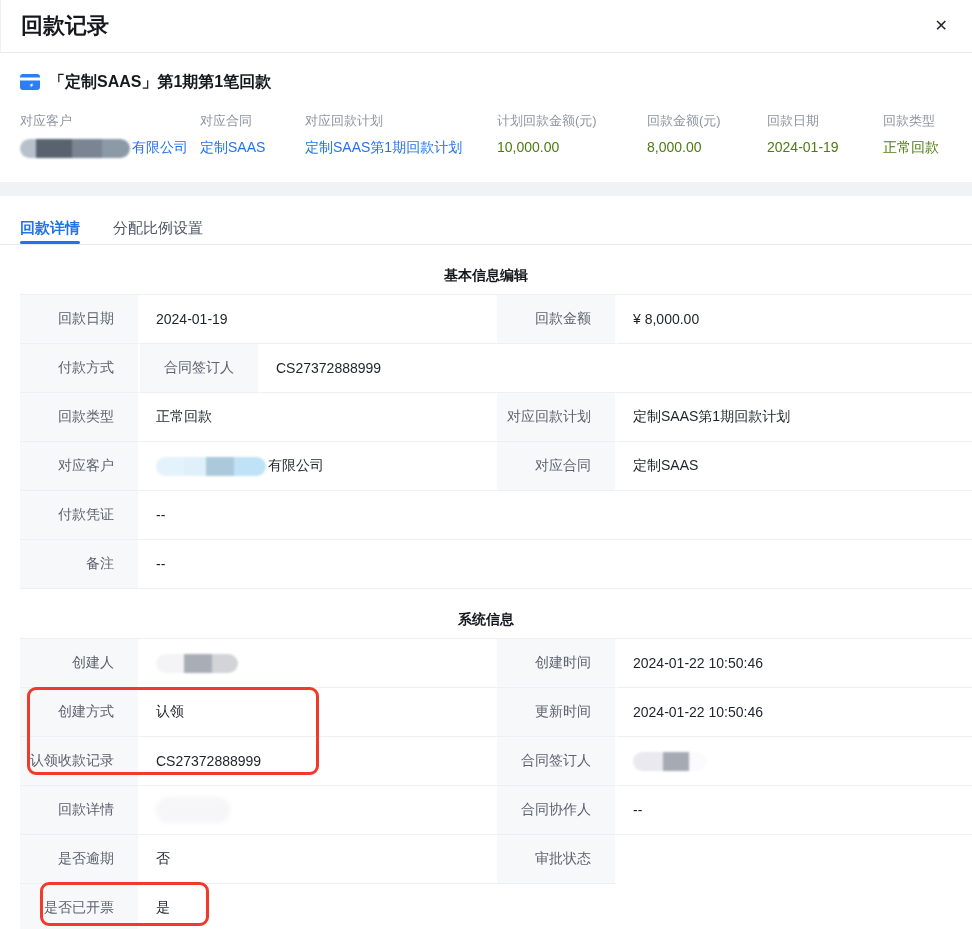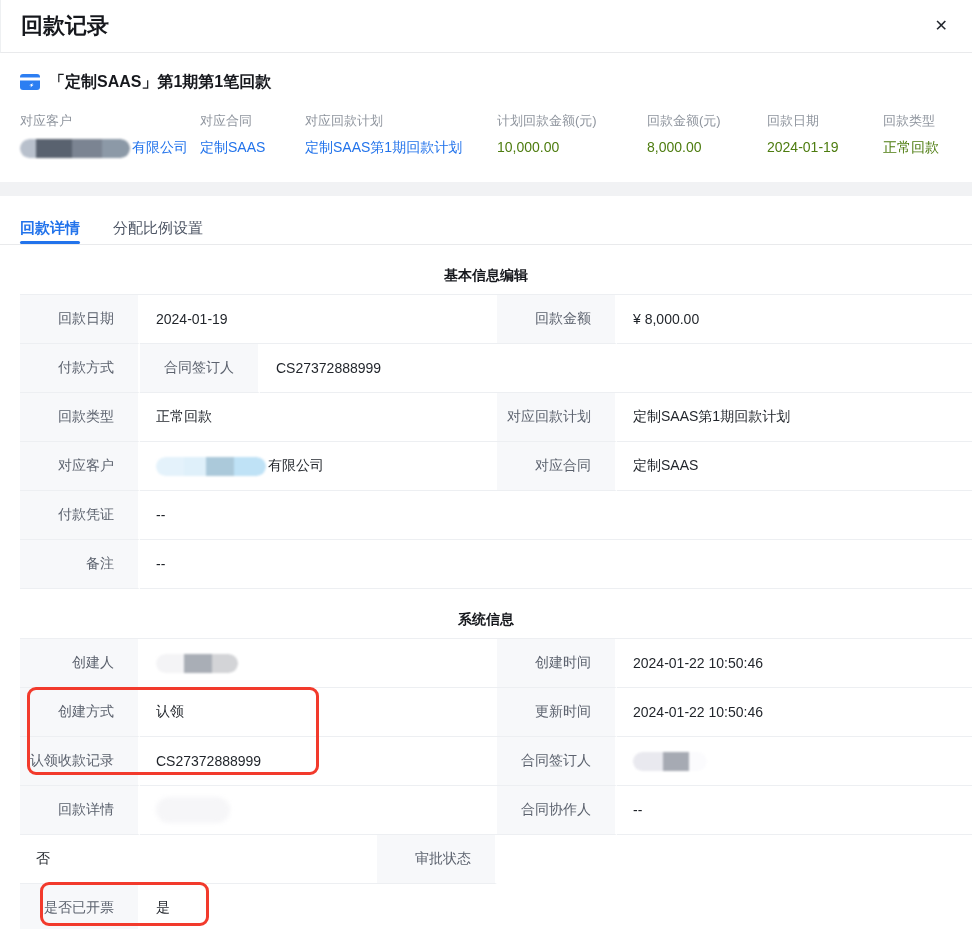--- a/index.html
+++ b/index.html
@@ -227,20 +227,21 @@
   </div>
   <div class="grow">
     <div class="gcell-label">回款详情</div>
     <div class="gcell-value v1">
       <span class="r-owner"></span>
     </div>
     <div class="gcell-label">合同协作人</div>
     <div class="gcell-value v2">--</div>
   </div>
   <div class="grow">
+    <div class="gcell-label">是否逾期</div>
     <div class="gcell-value v1">否</div>
     <div class="gcell-label">审批状态</div>
   </div>
   <div class="grow">
     <div class="gcell-label">是否已开票</div>
     <div class="gcell-value v1">是</div>
     <div class="vempty"></div>
   </div>
 </div>
 

